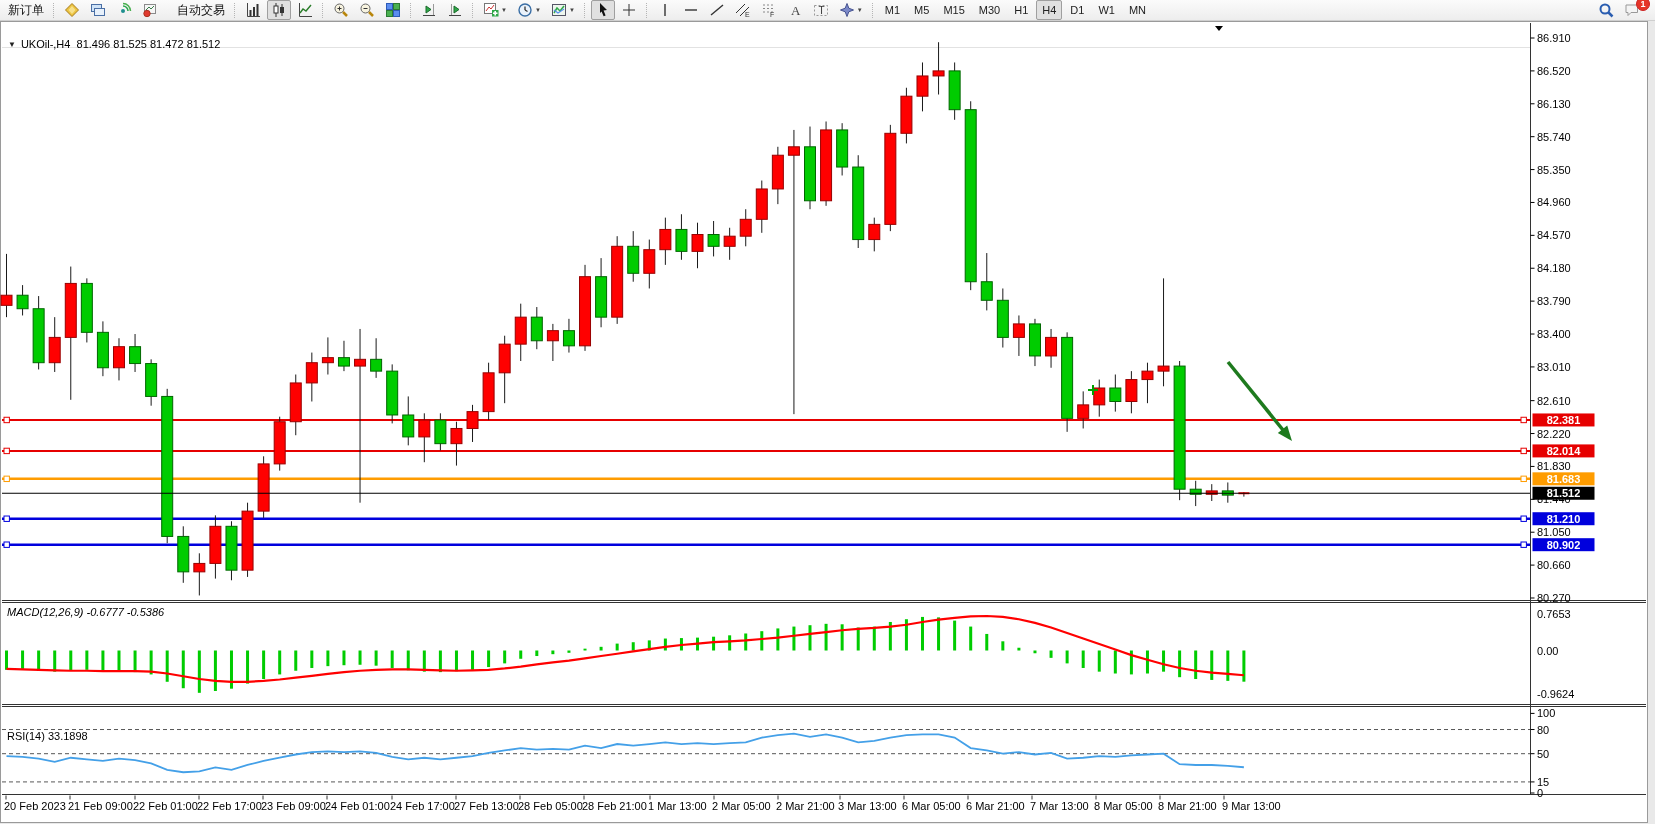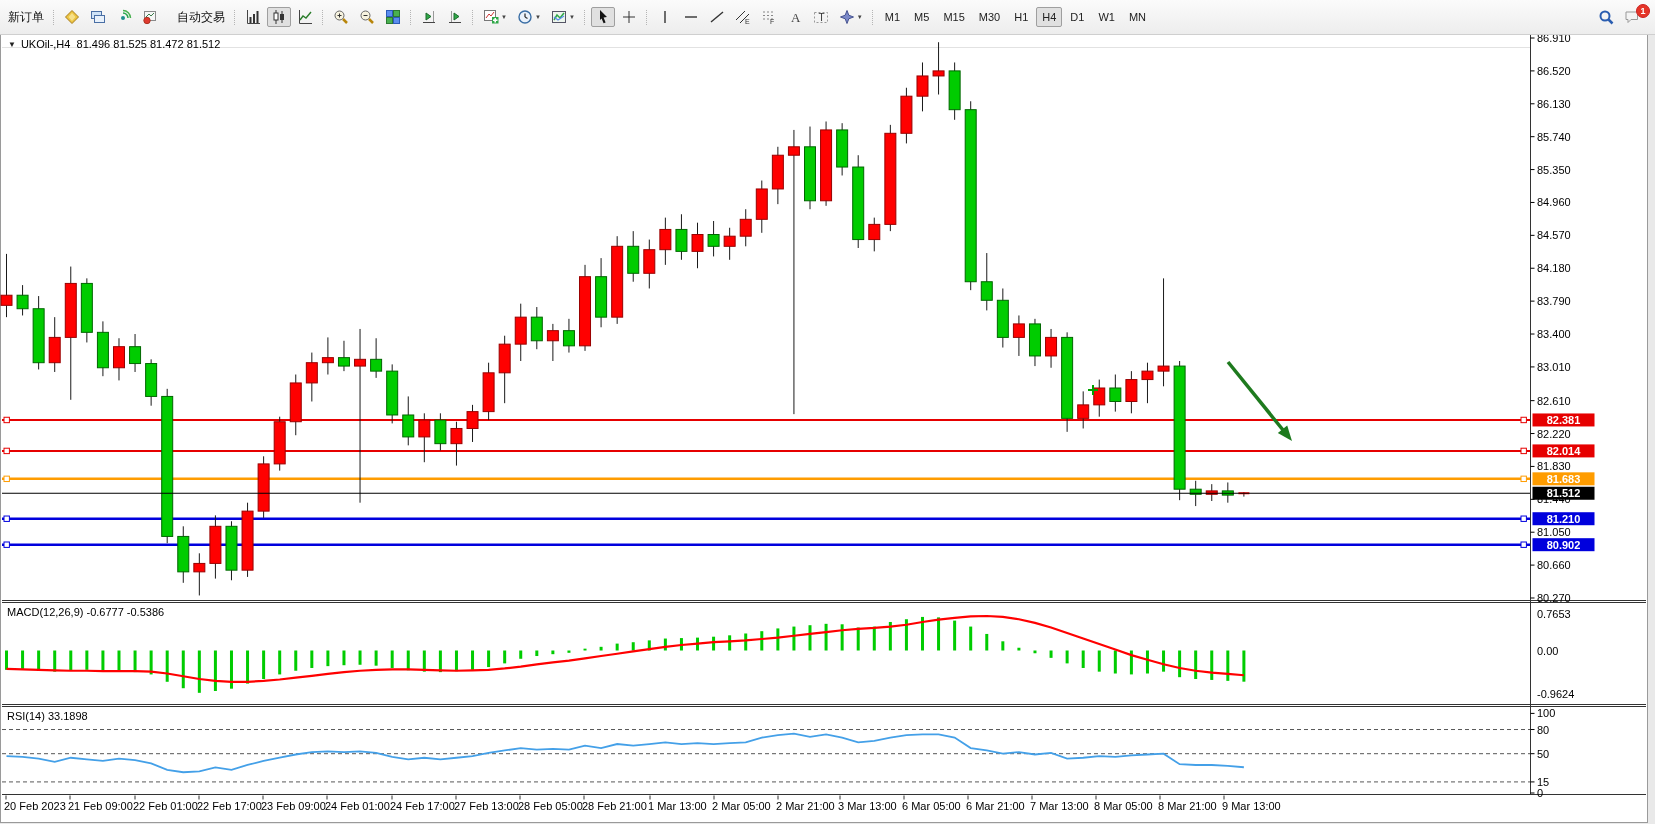--- a/index.html
+++ b/index.html
@@ -1,35 +1,35 @@
 <!DOCTYPE html>
 <html><head>
 <meta charset="utf-8">
 <style>
   html,body{margin:0;padding:0;}
   body{width:1655px;height:824px;background:#e9e9e9;font-family:"Liberation Sans",sans-serif;overflow:hidden;position:relative;}
   
-  .toolbar{position:absolute;left:0;top:0;width:1655px;height:35px;background:linear-gradient(#fbfbfb,#ededed);border-bottom:1px solid #cfcfcf;display:flex;align-items:center;z-index:3;box-sizing:border-box;padding-left:3px;}
+  .toolbar{position:absolute;left:0;top:0;width:1655px;height:21px;background:linear-gradient(#fbfbfb,#ededed);border-bottom:1px solid #cfcfcf;display:flex;align-items:center;z-index:3;box-sizing:border-box;padding-left:3px;}
   .tb-btn{height:18px;display:flex;align-items:center;justify-content:center;padding:0 3px;margin:0 1px;font-size:12px;color:#111;border:1px solid transparent;border-radius:2px;white-space:nowrap;}
   .tb-btn svg{display:block;}
   .tb-btn.pressed{background:#e0e0e0;border:1px solid #9f9f9f;text-align:center;}
   .tb-sep{width:1px;height:15px;border-left:1px dotted #b5b5b5;margin:0 4px;}
   .tf-btn{font-size:11px;padding:0 5px;color:#222;}
   .caret{font-size:6px;color:#444;margin-left:2px;}
   .tb-right{margin-left:auto;display:flex;align-items:center;margin-right:10px;}
   .chat-wrap{position:relative;}
   .badge{position:absolute;top:-4px;right:-7px;background:#e53528;color:#fff;font-size:9px;font-weight:bold;border-radius:8px;min-width:12px;height:12px;line-height:12px;text-align:center;border:1px solid #c22;}
   
   .chart-window{position:absolute;left:0;top:21px;width:1648px;height:802px;background:#fff;border:1px solid #9a9a9a;box-sizing:border-box;z-index:0;}
   #chart-svg{position:absolute;left:0;top:0;width:1655px;height:824px;z-index:1;pointer-events:none;}
   .overlay{position:absolute;z-index:2;color:#000;font-size:11px;white-space:nowrap;}
   #ohlc-bar{left:8px;top:38px;}
   #ohlc-bar .tri{font-size:8px;vertical-align:1px;margin-right:5px;color:#222;}
-  #macd-label{left:7px;top:606px;}
-  #rsi-label{left:7px;top:710px;}
+  #macd-label{left:7px;top:606px;font-style:italic;}
+  #rsi-label{left:7px;top:730px;}
 </style>
 </head>
 <body>
 
 <div class="toolbar" id="toolbar">
     <div class="tb-btn">
       <span style="margin-left:0px">新订单</span>
     </div>
     <div class="tb-sep"></div>
     <div class="tb-btn">

